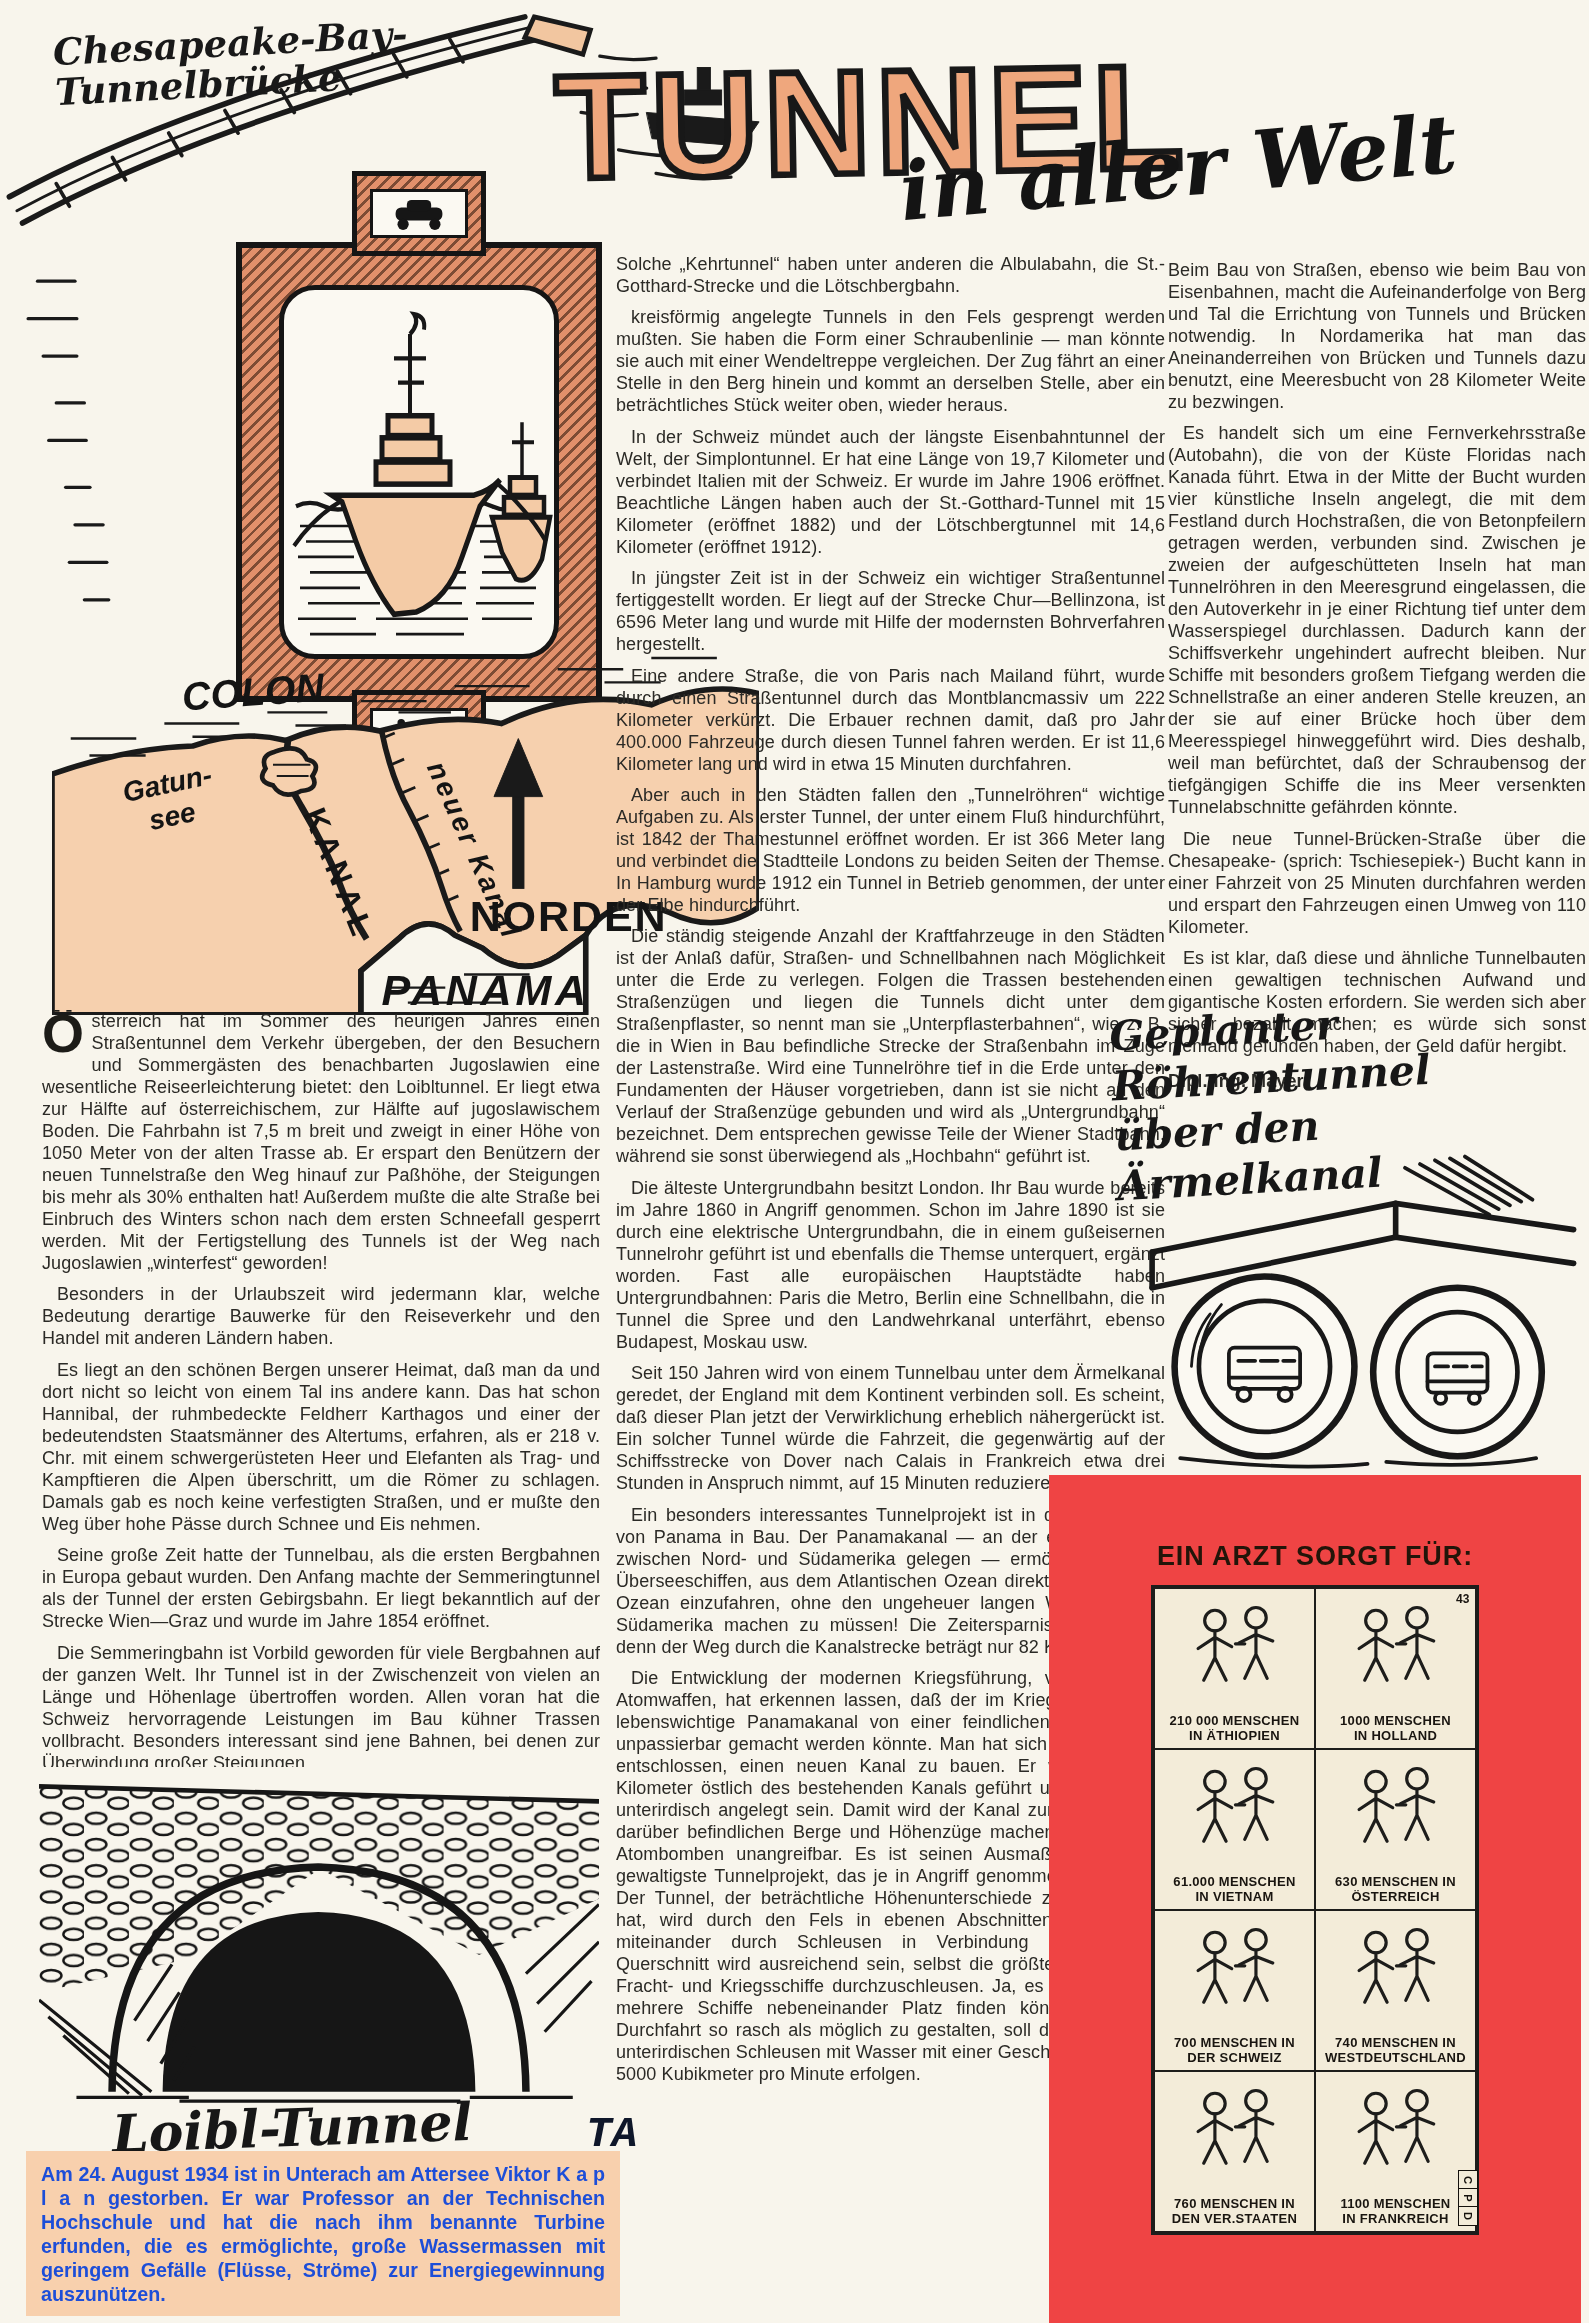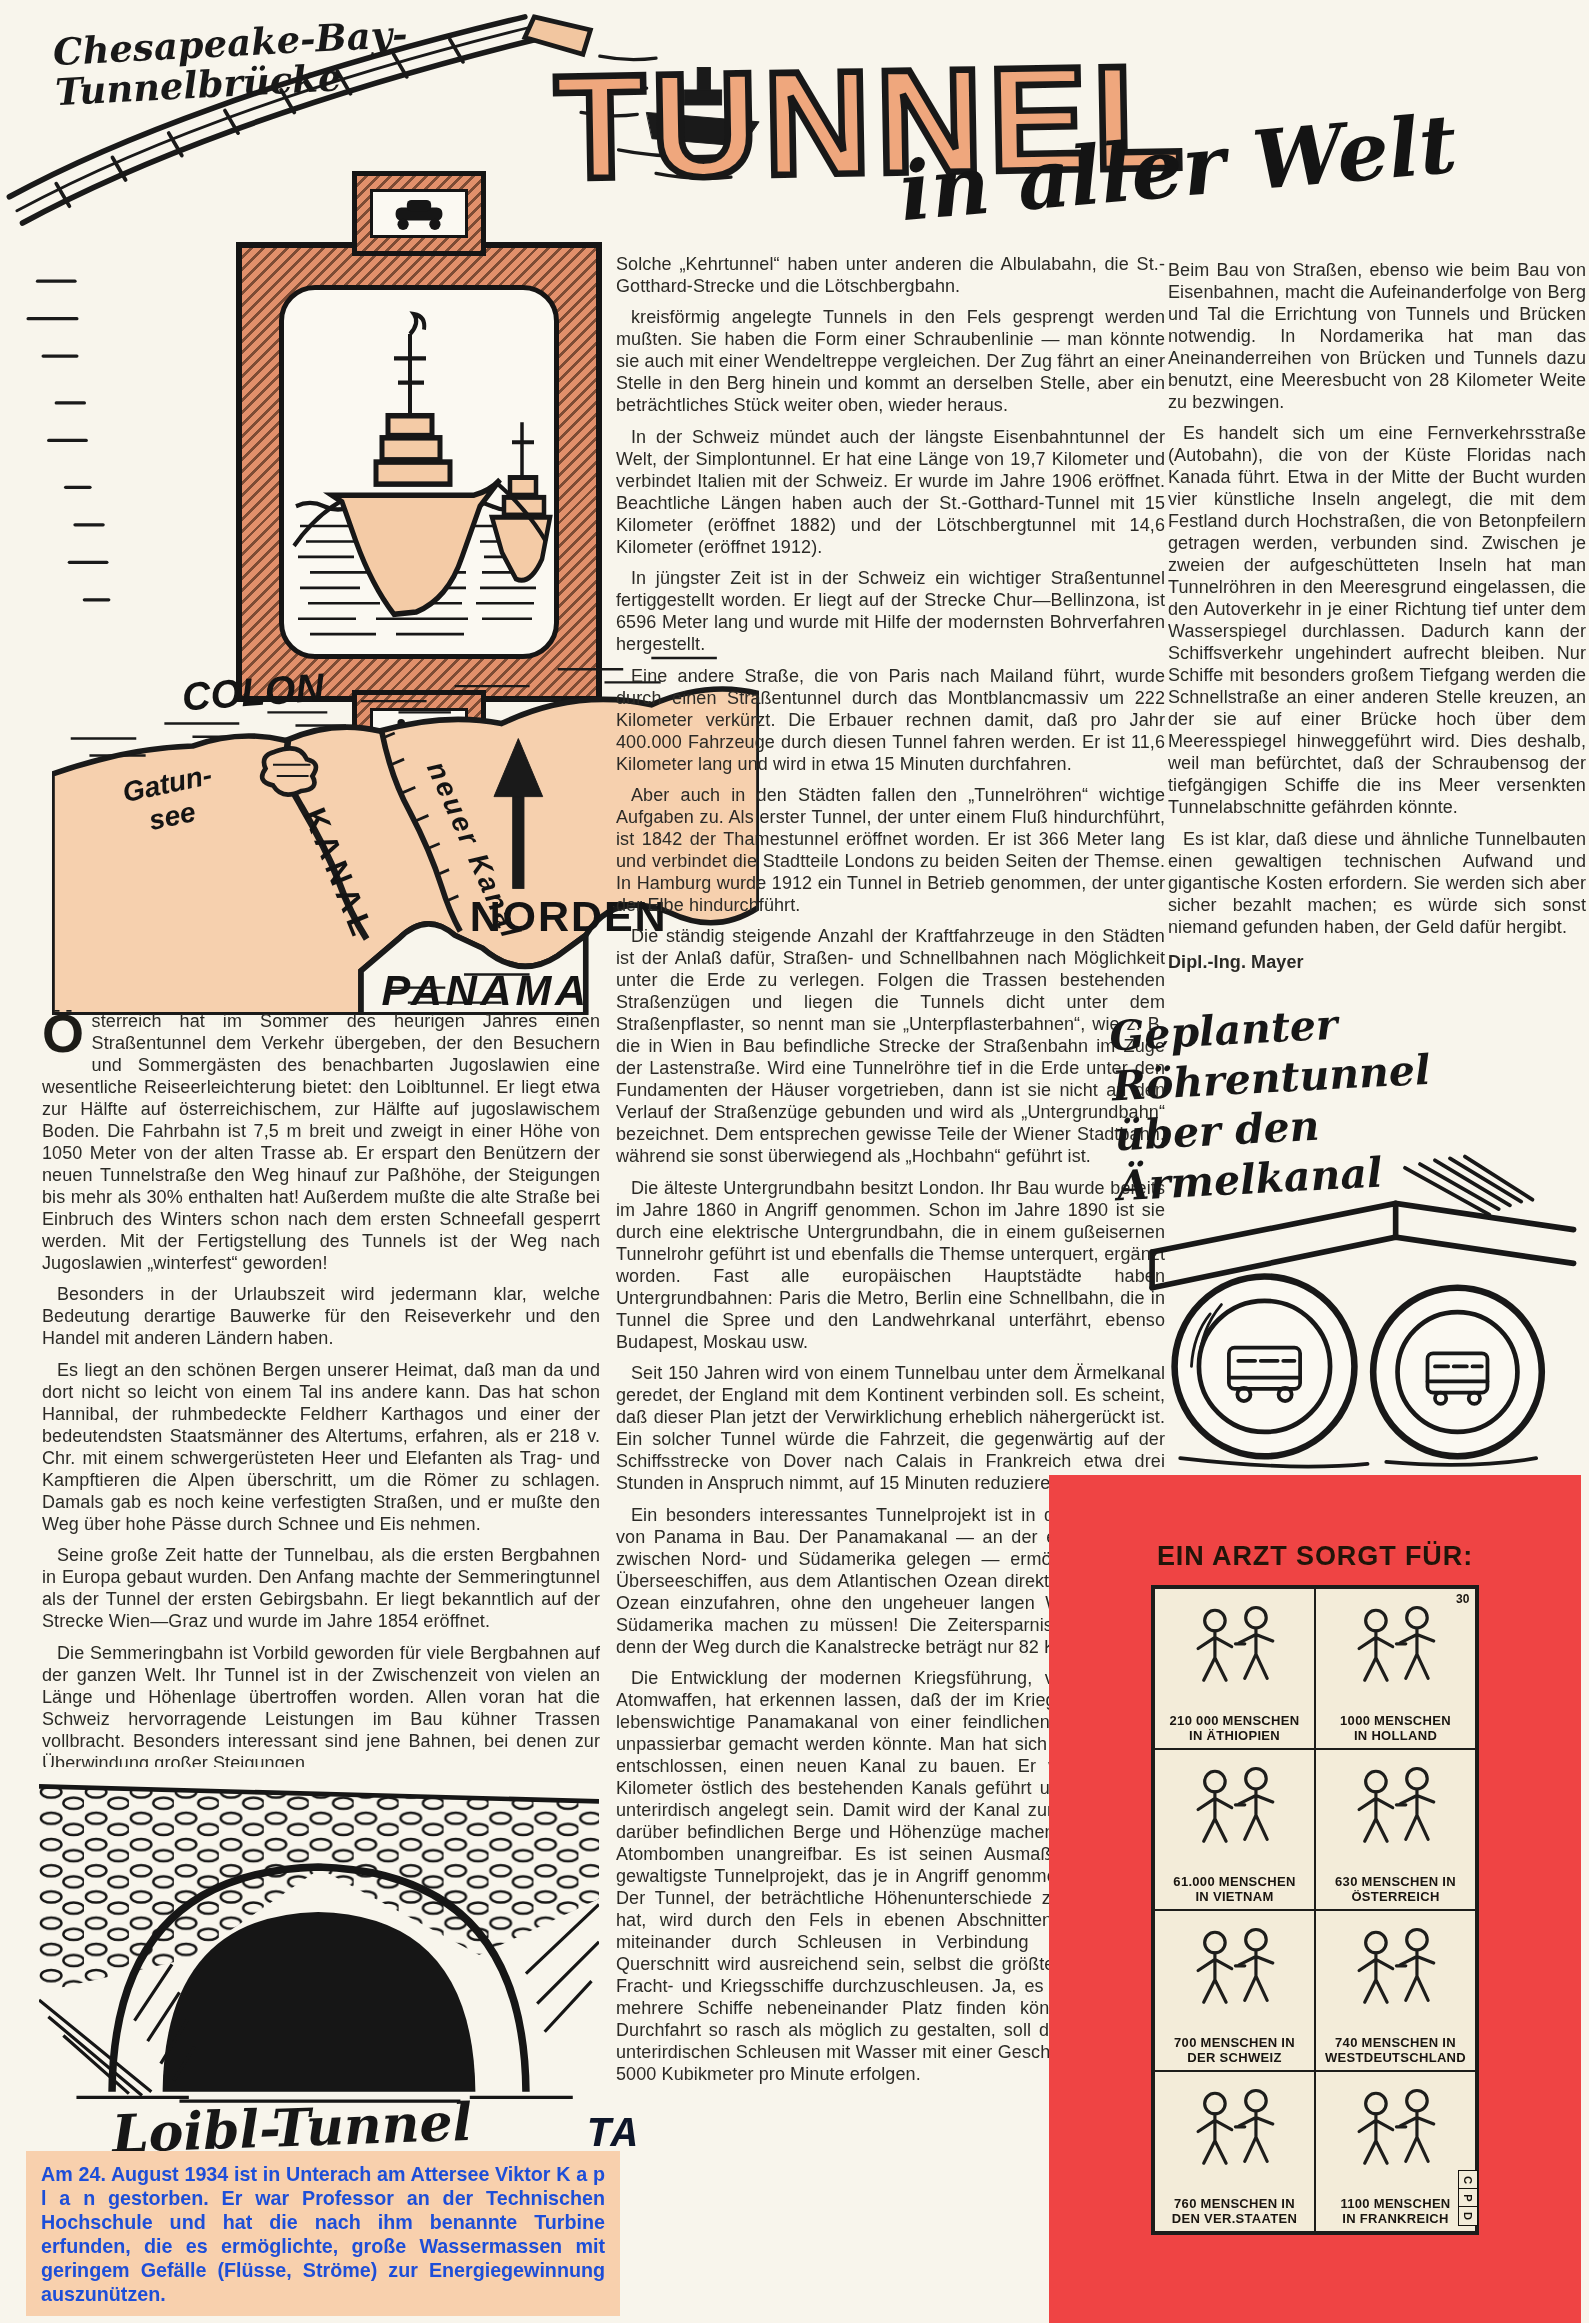--- a/index.html
+++ b/index.html
@@ -240,20 +240,21 @@
       <p class="para">Aber auch in den Städten fallen den „Tunnelröhren“ wichtige Aufgaben zu. Als erster Tunnel, der unter einem Fluß hindurchführt, ist 1842 der Thamestunnel eröffnet worden. Er ist 366 Meter lang und verbindet die Stadtteile Londons zu beiden Seiten der Themse. In Hamburg wurde 1912 ein Tunnel in Betrieb genommen, der unter der Elbe hindurchführt.</p>
       <p class="para">Die ständig steigende Anzahl der Kraftfahrzeuge in den Städten ist der Anlaß dafür, Straßen- und Schnellbahnen nach Möglichkeit unter die Erde zu verlegen. Folgen die Trassen bestehenden Straßenzügen und liegen die Tunnels dicht unter dem Straßenpflaster, so nennt man sie „Unterpflasterbahnen“, wie z. B. die in Wien in Bau befindliche Strecke der Straßenbahn im Zuge der Lastenstraße. Wird eine Tunnelröhre tief in die Erde unter den Fundamenten der Häuser vorgetrieben, dann ist sie nicht an den Verlauf der Straßenzüge gebunden und wird als „Untergrundbahn“ bezeichnet. Dem entsprechen gewisse Teile der Wiener Stadtbahn, während sie sonst überwiegend als „Hochbahn“ geführt ist.</p>
       <p class="para">Die älteste Untergrundbahn besitzt London. Ihr Bau wurde bereits im Jahre 1860 in Angriff genommen. Schon im Jahre 1890 ist sie durch eine elektrische Untergrundbahn, die in einem gußeisernen Tunnelrohr geführt ist und ebenfalls die Themse unterquert, ergänzt worden. Fast alle europäischen Hauptstädte haben Untergrundbahnen: Paris die Metro, Berlin eine Schnellbahn, die in Tunnel die Spree und den Landwehrkanal unterfährt, ebenso Budapest, Moskau usw.</p>
       <p class="para">Seit 150 Jahren wird von einem Tunnelbau unter dem Ärmelkanal geredet, der England mit dem Kontinent verbinden soll. Es scheint, daß dieser Plan jetzt der Verwirklichung erheblich nähergerückt ist. Ein solcher Tunnel würde die Fahrzeit, die gegenwärtig auf der Schiffsstrecke von Dover nach Calais in Frankreich etwa drei Stunden in Anspruch nimmt, auf 15 Minuten reduzieren.</p>
       <p class="para">Ein besonders interessantes Tunnelprojekt ist in der Kanalzone von Panama in Bau. Der Panamakanal — an der engsten Stelle zwischen Nord- und Südamerika gelegen — ermöglicht es den Überseeschiffen, aus dem Atlantischen Ozean direkt in den Stillen Ozean einzufahren, ohne den ungeheuer langen Weg rund um Südamerika machen zu müssen! Die Zeitersparnis ist gewaltig, denn der Weg durch die Kanalstrecke beträgt nur 82 Kilometer!</p>
       <p class="para">Die Entwicklung der modernen Kriegsführung, vor allem der Atomwaffen, hat erkennen lassen, daß der im Krieg und Frieden lebenswichtige Panamakanal von einer feindlichen Macht leicht unpassierbar gemacht werden könnte. Man hat sich deshalb dazu entschlossen, einen neuen Kanal zu bauen. Er wird etwa 20 Kilometer östlich des bestehenden Kanals geführt und zur Gänze unterirdisch angelegt sein. Damit wird der Kanal zum Tunnel! Die darüber befindlichen Berge und Höhenzüge machen ihn auch für Atombomben unangreifbar. Es ist seinen Ausmaßen nach das gewaltigste Tunnelprojekt, das je in Angriff genommen worden ist. Der Tunnel, der beträchtliche Höhenunterschiede zu überwinden hat, wird durch den Fels in ebenen Abschnitten geführt, die miteinander durch Schleusen in Verbindung stehen. Sein Querschnitt wird ausreichend sein, selbst die größten Passagier-, Fracht- und Kriegsschiffe durchzuschleusen. Ja, es werden sogar mehrere Schiffe nebeneinander Platz finden können! Um die Durchfahrt so rasch als möglich zu gestalten, soll die Füllung der unterirdischen Schleusen mit Wasser mit einer Geschwindigkeit von 5000 Kubikmeter pro Minute erfolgen.</p>
     </div>
   <div id="col3" class="col">
       <p class="para">Beim Bau von Straßen, ebenso wie beim Bau von Eisenbahnen, macht die Aufeinanderfolge von Berg und Tal die Errichtung von Tunnels und Brücken notwendig. In Nordamerika hat man das Aneinanderreihen von Brücken und Tunnels dazu benutzt, eine Meeresbucht von 28 Kilometer Weite zu bezwingen.</p>
       <p class="para">Es handelt sich um eine Fernverkehrsstraße (Autobahn), die von der Küste Floridas nach Kanada führt. Etwa in der Mitte der Bucht wurden vier künstliche Inseln angelegt, die mit dem Festland durch Hochstraßen, die von Betonpfeilern getragen werden, verbunden sind. Zwischen je zweien der aufgeschütteten Inseln hat man Tunnelröhren in den Meeresgrund eingelassen, die den Autoverkehr in je einer Richtung tief unter dem Wasserspiegel durchlassen. Dadurch kann der Schiffsverkehr ungehindert aufrecht bleiben. Nur Schiffe mit besonders großem Tiefgang werden die Schnellstraße an einer anderen Stelle kreuzen, an der sie auf einer Brücke hoch über dem Meeresspiegel hinweggeführt wird. Dies deshalb, weil man befürchtet, daß der Schraubensog der tiefgängigen Schiffe die ins Meer versenkten Tunnelabschnitte gefährden könnte.</p>
+      <p class="para">Die neue Tunnel-Brücken-Straße über die Chesapeake- (sprich: Tschiesepiek-) Bucht kann in einer Fahrzeit von 25 Minuten durchfahren werden und erspart den Fahrzeugen einen Umweg von 110 Kilometer.</p>
       <p class="para">Es ist klar, daß diese und ähnliche Tunnelbauten einen gewaltigen technischen Aufwand und gigantische Kosten erfordern. Sie werden sich aber sicher bezahlt machen; es würde sich sonst niemand gefunden haben, der Geld dafür hergibt.</p>
       <p class="signature">Dipl.-Ing. Mayer</p>
     </div>
 
   <div class="script-head">Geplanter Röhrentunnel
 über den
 Ärmelkanal</div>
   <svg width="459" height="328" viewBox="0 0 490 350" style="position:absolute;left:1124px;top:1149px;">
     <g stroke="#181818" fill="none" stroke-linecap="round">
       <path d="M30,110 L290,58 L480,86" stroke-width="6"></path>
@@ -327,21 +328,21 @@
             <g fill="none" stroke="#1d1d1b" stroke-width="3.4" stroke-linecap="round">
               <circle cx="38" cy="22" r="11"></circle>
               <path d="M38,33 V62 M38,40 L20,52 M38,40 L56,50 M38,62 L26,86 M38,62 L50,86"></path>
               <circle cx="82" cy="19" r="11"></circle>
               <path d="M82,30 V58 M82,37 L64,46 M82,37 L100,44 M82,58 L70,84 M82,58 L94,84"></path>
               <path d="M60,47 h10"></path>
             </g>
           </svg>
           <div class="doc-caption">1000 MENSCHEN
 IN HOLLAND</div>
-          <span class="corner-mark">30</span>
+          <span class="corner-mark">43</span>
         </div>
         <div class="doc-cell">
           <svg width="111" height="97" viewBox="0 0 118 104">
             <g fill="none" stroke="#1d1d1b" stroke-width="3.4" stroke-linecap="round">
               <circle cx="38" cy="22" r="11"></circle>
               <path d="M38,33 V62 M38,40 L20,52 M38,40 L56,50 M38,62 L26,86 M38,62 L50,86"></path>
               <circle cx="82" cy="19" r="11"></circle>
               <path d="M82,30 V58 M82,37 L64,46 M82,37 L100,44 M82,58 L70,84 M82,58 L94,84"></path>
               <path d="M60,47 h10"></path>
             </g>

